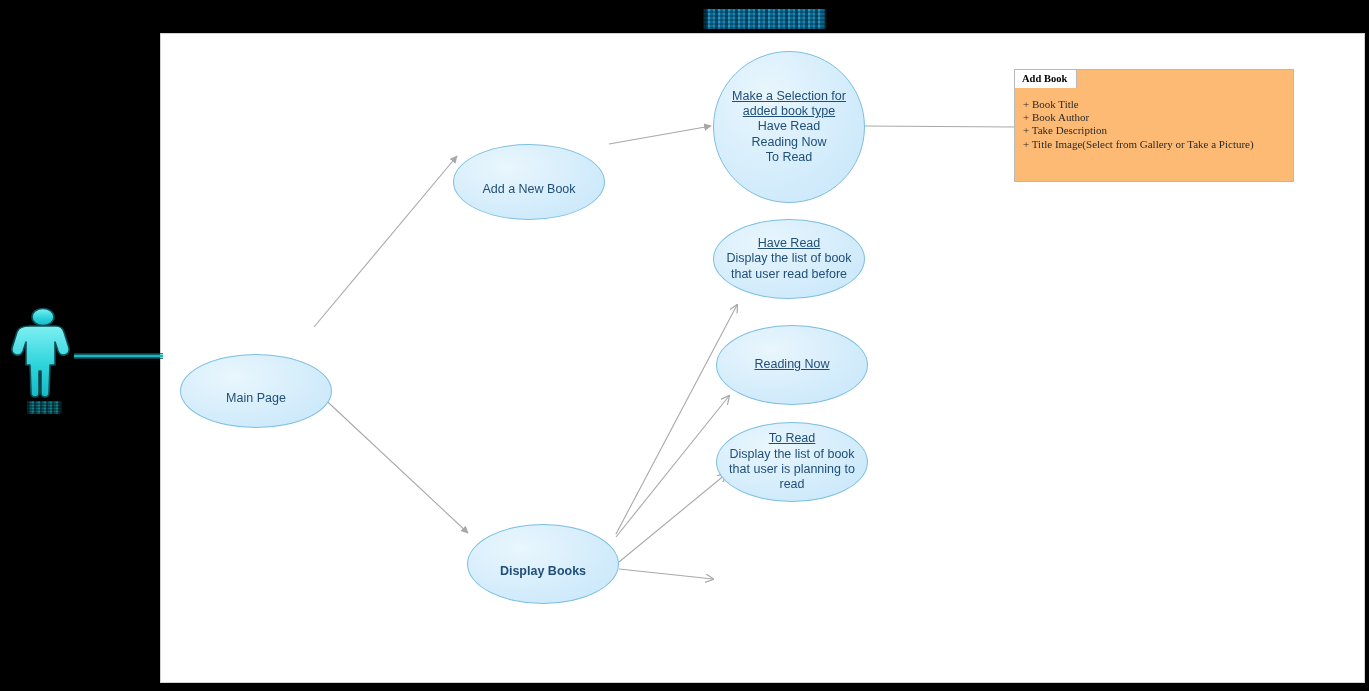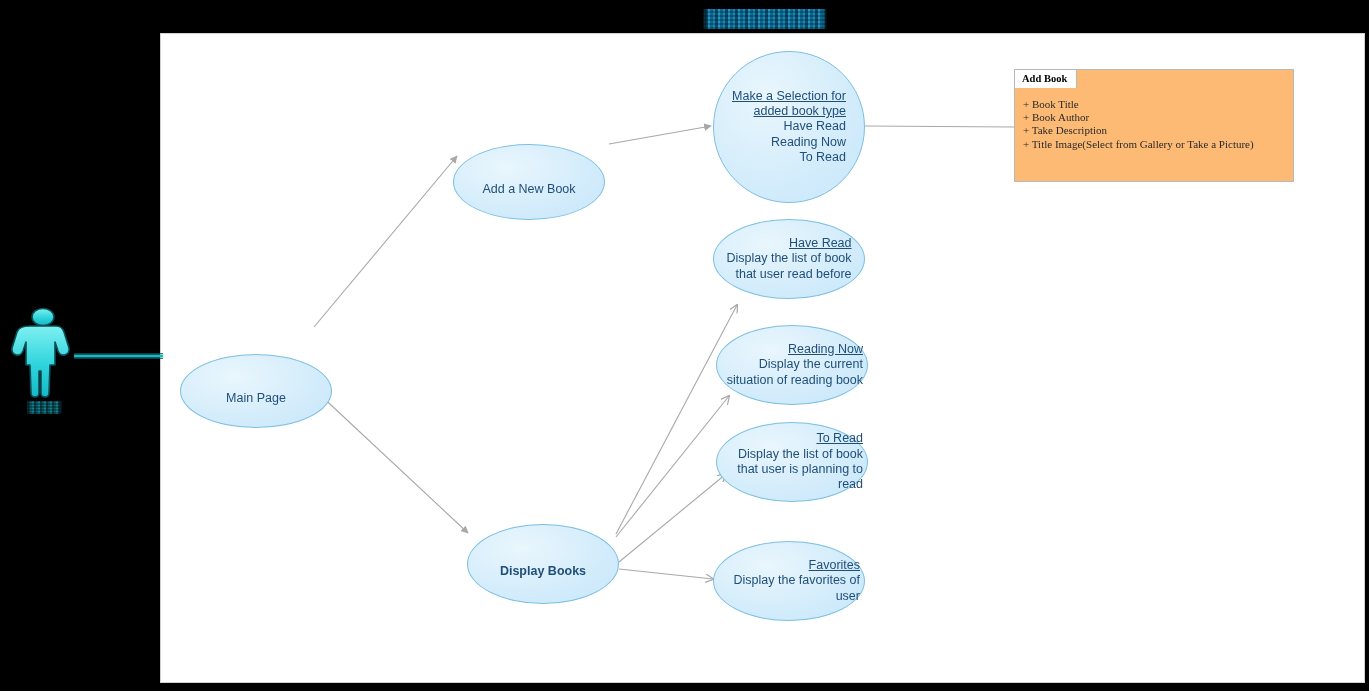--- a/index.html
+++ b/index.html
@@ -90,21 +90,21 @@
   
   .usecase {
     position: absolute;
     box-sizing: border-box;
     border-radius: 50%;
     border: 1px solid #7bbfe0;
     background: radial-gradient(ellipse at 35% 30%, #e9f6fd 0%, #d3ecfb 60%, #c6e6fa 100%);
     display: flex;
     align-items: center;
     justify-content: center;
-    text-align: right;
+    text-align: center;
     color: #1f4e79;
     font-size: 12.5px;
     line-height: 15.3px;
     user-select: none;
   }
   .uc-text { padding: 0 4px; white-space: pre-line; }
   .uc-title { text-decoration: underline; display: block; }
   .uc-desc  { display: block; white-space: pre-line; }
 
   
@@ -207,39 +207,32 @@
 
     <div class="usecase" style="left:552px; top:185px; width:152px; height:80px;">
       <div class="uc-text">
         <span class="uc-title">Have Read</span><span class="uc-desc">Display the list of book
 that user read before</span>
       </div>
     </div>
 
     <div class="usecase" style="left:555px; top:291px; width:152px; height:80px;">
       <div class="uc-text" style="width:180px;">
-        <span class="uc-title">Reading Now</span><span class="uc-desc">Display the current
-situation of reading book</span>
+        <span class="uc-title">Reading Now</span>
       </div>
     </div>
 
     <div class="usecase" style="left:555px; top:388px; width:152px; height:80px;">
       <div class="uc-text" style="width:175px;">
         <span class="uc-title">To Read</span><span class="uc-desc">Display the list of book
 that user is planning to
 read</span>
       </div>
     </div>
 
-    <div class="usecase" style="left:552px; top:507px; width:152px; height:80px;">
-      <div class="uc-text" style="width:170px;">
-        <span class="uc-title">Favorites</span><span class="uc-desc">Display the favorites of
-user</span>
-      </div>
-    </div>
 
     <div id="class-add-book">
       <div id="class-add-book-header">Add Book</div>
       <div id="class-add-book-body">
         <div class="attr-row">+ Book Title</div>
         <div class="attr-row">+ Book Author</div>
         <div class="attr-row">+ Take Description</div>
         <div class="attr-row">+ Title Image(Select from Gallery or Take a Picture)</div>
       </div>
     </div>

